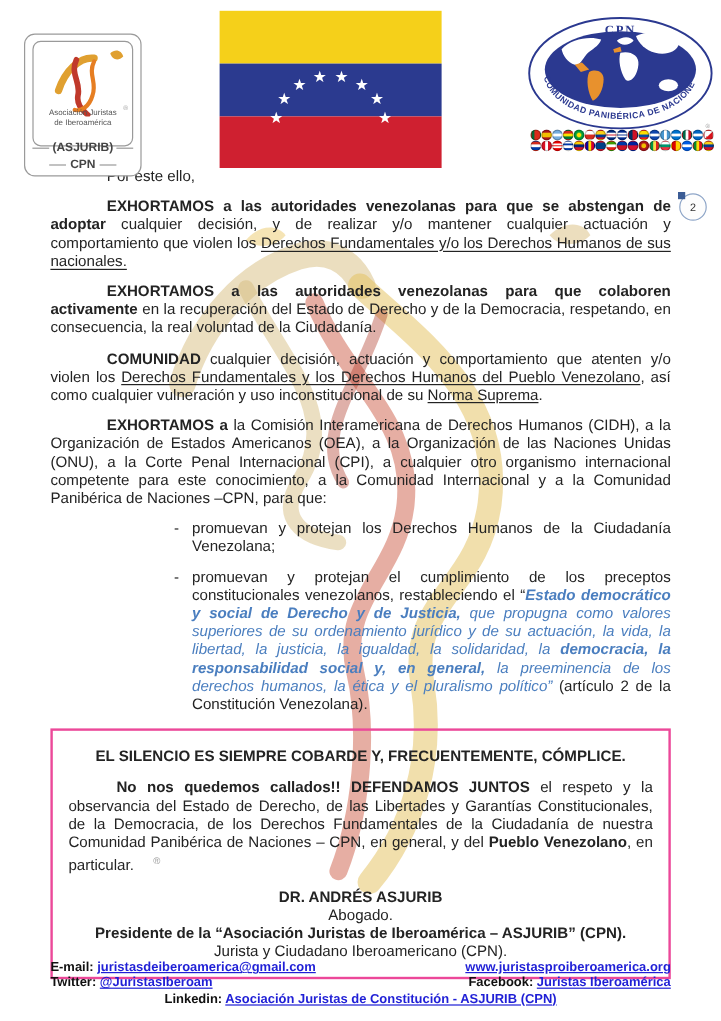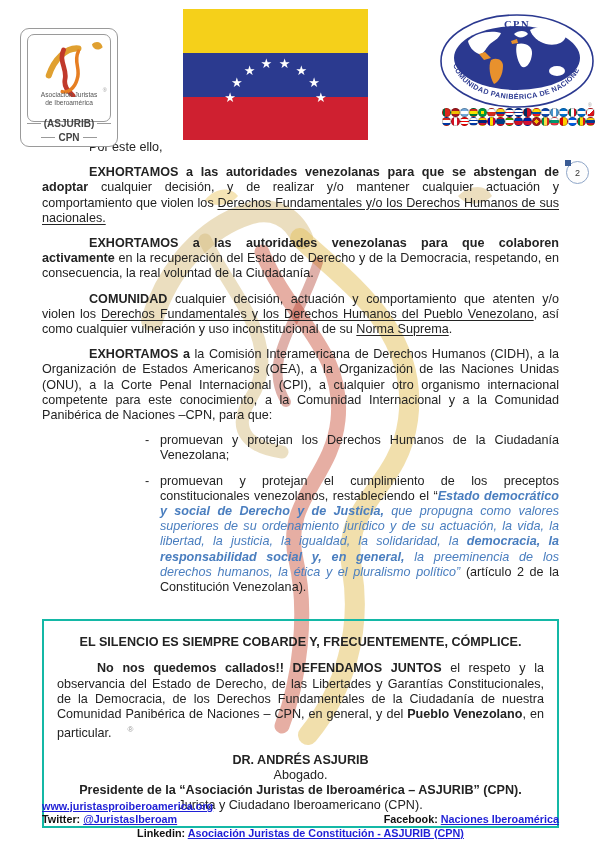--- a/index.html
+++ b/index.html
@@ -36,21 +36,21 @@
   .body-col p{margin:0;}
   .intro{text-indent:47px;}
   .para{margin-top:10px !important;text-indent:47px;}
   .b{font-weight:bold;}
   .u{text-decoration:underline;text-underline-offset:2px;}
   .bullets{margin:10px 0 0 0;padding:0 0 0 118px;list-style:none;}
   .bullets li{position:relative;margin-top:10px;text-align:justify;}
   .bullets .marker{position:absolute;left:-15px;top:0;}
   .quote{font-style:italic;}
   
-  .decl-box{margin-top:24px;border:2px solid #14b8a6;padding:10px 13px 12px 13px;background:transparent;}
+  .decl-box{margin-top:12px;border:2px solid #ec4899;padding:10px 13px 12px 13px;background:transparent;}
   .box-headline{text-align:center;font-weight:bold;margin-top:4px !important;}
   .box-para{margin-top:11px !important;text-indent:40px;}
   .reg-mark{color:#999;font-size:8px;vertical-align:super;margin-left:16px;}
   .sig{margin-top:11px !important;text-align:center;}
   .sig-line{text-align:center;margin:0 !important;}
   
   .footer{position:absolute;left:42px;width:517px;top:800px;z-index:2;
     font-size:10.8px;font-weight:bold;line-height:13.4px;color:#111;}
   .footer .frow{display:flex;justify-content:space-between;}
   .footer .fcenter{text-align:center;}
@@ -206,24 +206,25 @@
         <p class="sig-line b">DR. ANDRÉS ASJURIB</p>
         <p class="sig-line">Abogado.</p>
         <p class="sig-line b">Presidente de la “Asociación Juristas de Iberoamérica – ASJURIB” (CPN).</p>
         <p class="sig-line">Jurista y Ciudadano Iberoamericano (CPN).</p>
       </div>
     </div>
   </div>
 
   <div class="footer">
     <div class="frow">
+      <span><span>E-mail:</span> <a href="#">juristasdeiberoamerica@gmail.com</a></span>
       <a href="#">www.juristasproiberoamerica.org</a>
     </div>
     <div class="frow">
       <span><span>Twitter:</span> <a href="#">@JuristasIberoam</a></span>
-      <span><span>Facebook:</span> <a href="#">Naciones Iberoamérica</a></span>
+      <span><span>Facebook:</span> <a href="#">Juristas Iberoamérica</a></span>
     </div>
     <div class="fcenter">
       <span>Linkedin:</span> <a href="#">Asociación Juristas de Constitución - ASJURIB (CPN)</a>
     </div>
   </div>
 
 </div>
 
 </body></html>

